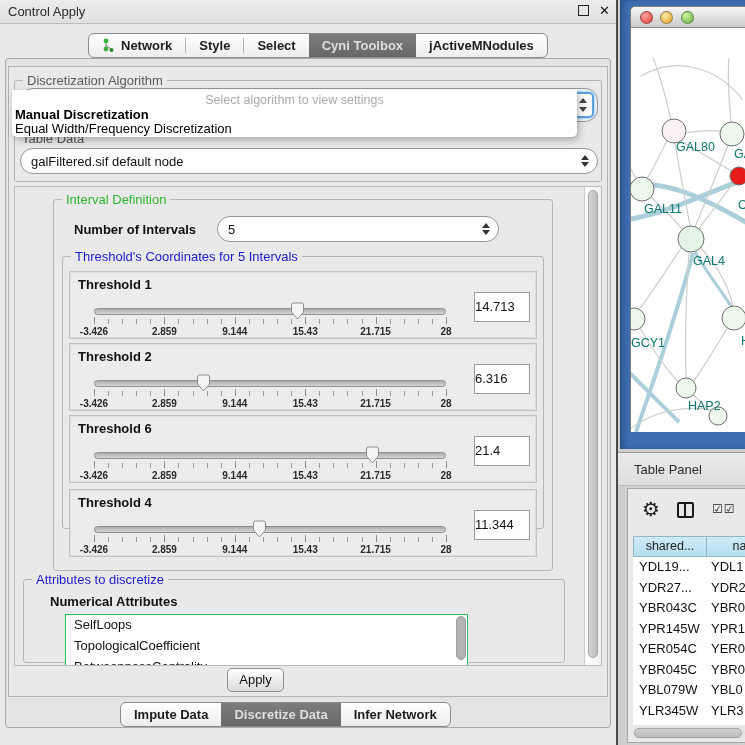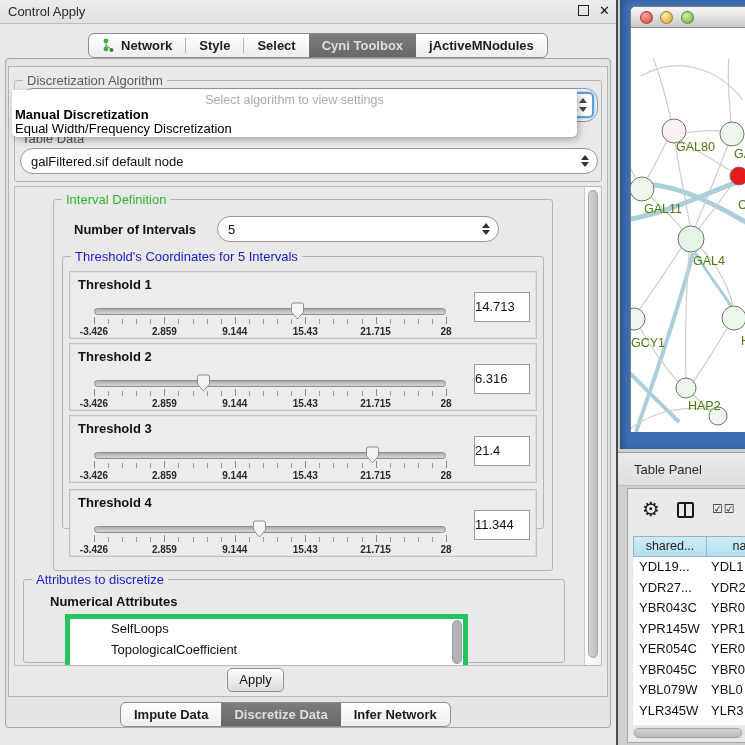--- a/index.html
+++ b/index.html
@@ -73,37 +73,37 @@
     background:repeating-linear-gradient(90deg,#8a8a8a 0,#8a8a8a 1px,transparent 1px,transparent 70.4px); }
   .tick-labels { position:absolute; left:0; top:22px; width:352px; height:12px; }
   .tick-labels span { position:absolute; transform:translateX(-50%); font-size:10px; font-weight:bold; color:#2a2a2a; white-space:nowrap; }
   .tick-labels span:nth-child(1){left:0;} .tick-labels span:nth-child(2){left:20%;}
   .tick-labels span:nth-child(3){left:40%;} .tick-labels span:nth-child(4){left:60%;}
   .tick-labels span:nth-child(5){left:80%;} .tick-labels span:nth-child(6){left:100%;}
   .valbox { position:absolute; left:404px; top:20px; width:56px; height:30px; background:#fff; border:1px solid #9b9b9b; font-size:13px; color:#111; line-height:28px; padding-right:5px; }
 
   .attr-group { left:8px; top:392px; width:542px; height:84px; background:#e9e9e9; }
   .attr-heading { position:absolute; left:26px; top:14px; font-size:13px; font-weight:bold; color:#111; }
-  .list { position:absolute; left:41px; top:34px; width:403px; height:56px; background:#fff; border:5px solid #22c55e; overflow:hidden;padding-left:33px; }
+  .list { position:absolute; left:41px; top:34px; width:403px; height:56px; background:#fff; border:1px solid #22c55e; overflow:hidden; }
   .list-item { font-size:13px; color:#111; padding:2px 0 0 8px; height:21px; }
   .list-sb { position:absolute; right:1px; top:1px; width:10px; height:44px; background:#b3b3b3; border-radius:5px; border:1px solid #9e9e9e; }
 
   .apply { position:absolute; left:227px; top:668px; width:57px; height:24px; background:linear-gradient(#fefefe,#dcdcdc); border:1px solid #8e8e8e; border-radius:5px; font-size:13px; color:#111; text-align:center; line-height:22px; }
 
   
   .right-bg { position:absolute; left:618px; top:0; width:127px; height:745px; background:#cfcfcf; }
   .net-frame { position:absolute; left:620px; top:0; width:125px; height:449px; background:#3f6db3; box-shadow:inset 4px 0 6px -2px #23477c; }
   .mac-win { position:absolute; left:10px; top:6px; width:120px; height:425px; background:#fff; border:1px solid #7e7e7e; border-radius:5px 5px 0 0; }
   .mac-titlebar { position:absolute; left:0; top:0; width:100%; height:21px; background:linear-gradient(#f7f7f7,#c9c9c9); border-bottom:1px solid #8d8d8d; border-radius:5px 5px 0 0; }
   .light { position:absolute; top:4px; width:13px; height:13px; border-radius:50%; border:1px solid rgba(0,0,0,0.35); }
   .light.red { left:9px; background:radial-gradient(circle at 35% 30%,#ffa49e,#dd3f38); }
   .light.yellow { left:29px; background:radial-gradient(circle at 35% 30%,#ffe9ab,#dd9f23); }
   .light.green { left:50px; background:radial-gradient(circle at 35% 30%,#cdf2a4,#64b43a); }
   .canvas { position:absolute; left:0; top:21px; width:118px; height:404px; background:#fff; overflow:hidden; }
-  .nlabel { position:absolute; font-size:12.5px; color:#4d7c0f; white-space:nowrap; }
+  .nlabel { position:absolute; font-size:12.5px; color:#0f766e; white-space:nowrap; }
 
   .tp-bar { position:absolute; left:618px; top:452px; width:127px; height:34px; background:linear-gradient(#ebebeb,#dedede); border-top:1px solid #9a9a9a; border-bottom:1px solid #bdbdbd; }
   .tp-title { position:absolute; left:16px; top:9px; font-size:13px; color:#2a2a2a; }
   .tp-panel { position:absolute; left:627px; top:488px; width:120px; height:255px; background:#e9e9e9; border:1px solid #a8a8a8; }
   .gear { position:absolute; left:14px; top:8px; font-size:20px; color:#1a1a1a; font-family:"DejaVu Sans",sans-serif; }
   .colicon { position:absolute; left:49px; top:13px; width:17px; height:16px; border:2px solid #1a1a1a; border-radius:2px; }
   .colicon:before { content:""; position:absolute; left:5px; top:0; width:2px; height:12px; background:#1a1a1a; }
   .checks { position:absolute; left:84px; top:13px; font-size:12px; color:#1a1a1a; letter-spacing:1px; font-family:"DejaVu Sans",sans-serif; }
   .tbl { position:absolute; left:5px; top:47px; width:140px; }
   .tbl-head { display:flex; height:21px; }
@@ -241,21 +241,21 @@
                   <span>9.144</span>
                   <span>15.43</span>
                   <span>21.715</span>
                   <span>28</span>
               </div>
             </div>
             <div class="valbox">6.316</div>
           </div>
 
           <div class="thr-panel" style="top:158px;">
-            <span class="thr-title">Threshold 3</span>
+            <span class="thr-title">Threshold 6</span>
             <div class="track-wrap">
               <div class="track"></div>
               <div class="thumb" style="left: calc(79% - 7px);">
                 <svg width="15" height="18" viewBox="0 0 15 18">
                     <path d="M1.5 3 Q1.5 1 3.5 1 L11.5 1 Q13.5 1 13.5 3 L13.5 10 L7.5 17 L1.5 10 Z" fill="#f5f5f5" stroke="#8f8f8f"></path>
                   </svg>
               </div>
               <div class="ticks-minor"></div>
               <div class="ticks-major"></div>
               <div class="tick-labels">

